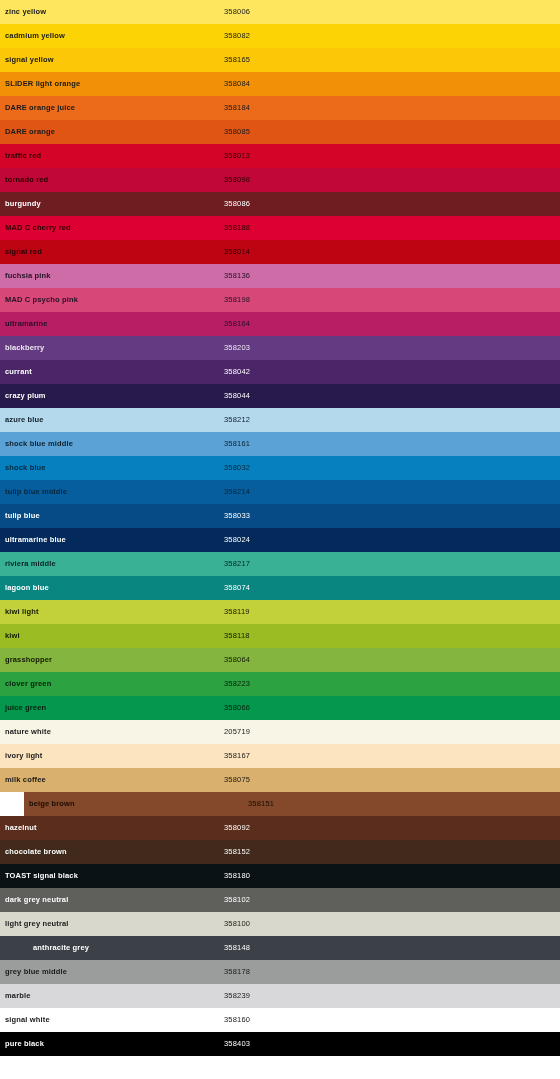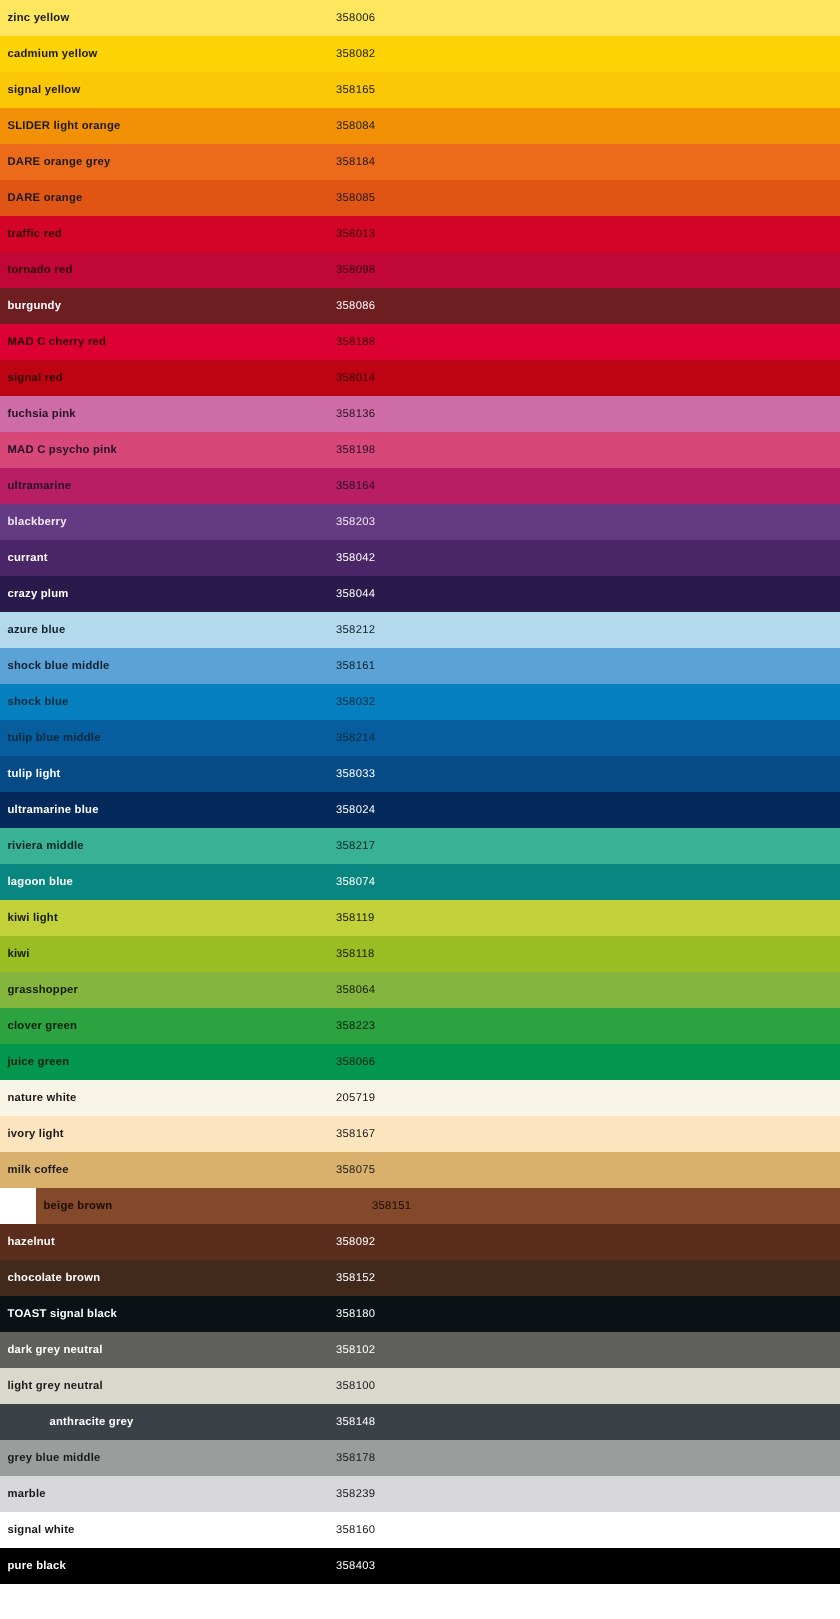--- a/index.html
+++ b/index.html
@@ -62,21 +62,21 @@
     </div>
     <div class="swatch-row" style="background: rgb(251, 199, 7);">
       <span class="swatch-name" style="color: rgb(26, 26, 26);">signal yellow</span>
       <span class="swatch-code" style="color: rgb(26, 26, 26);">358165</span>
     </div>
     <div class="swatch-row" style="background: rgb(242, 145, 5);">
       <span class="swatch-name" style="color: rgb(26, 26, 26);">SLIDER light orange</span>
       <span class="swatch-code" style="color: rgb(26, 26, 26);">358084</span>
     </div>
     <div class="swatch-row" style="background: rgb(236, 107, 27);">
-      <span class="swatch-name" style="color: rgb(26, 26, 26);">DARE orange grey</span>
+      <span class="swatch-name" style="color: rgb(26, 26, 26);">DARE orange juice</span>
       <span class="swatch-code" style="color: rgb(26, 26, 26);">358184</span>
     </div>
     <div class="swatch-row" style="background: rgb(224, 85, 19);">
       <span class="swatch-name" style="color: rgb(26, 26, 26);">DARE orange</span>
       <span class="swatch-code" style="color: rgb(26, 26, 26);">358085</span>
     </div>
     <div class="swatch-row" style="background: rgb(212, 4, 41);">
       <span class="swatch-name" style="color: rgb(43, 2, 6);">traffic red</span>
       <span class="swatch-code" style="color: rgb(43, 2, 6);">358013</span>
     </div>
@@ -130,21 +130,21 @@
     </div>
     <div class="swatch-row" style="background: rgb(6, 128, 190); text-align: center;">
       <span class="swatch-name" style="color: rgb(6, 40, 61);">shock blue</span>
       <span class="swatch-code" style="color: rgb(6, 40, 61);">358032</span>
     </div>
     <div class="swatch-row" style="background: rgb(6, 94, 158);">
       <span class="swatch-name" style="color: rgb(6, 40, 61);">tulip blue middle</span>
       <span class="swatch-code" style="color: rgb(6, 40, 61);">358214</span>
     </div>
     <div class="swatch-row" style="background: rgb(6, 75, 134);">
-      <span class="swatch-name" style="color: rgb(255, 255, 255);">tulip light</span>
+      <span class="swatch-name" style="color: rgb(255, 255, 255);">tulip blue</span>
       <span class="swatch-code" style="color: rgb(255, 255, 255);">358033</span>
     </div>
     <div class="swatch-row" style="background: rgb(4, 42, 91);">
       <span class="swatch-name" style="color: rgb(255, 255, 255);">ultramarine blue</span>
       <span class="swatch-code" style="color: rgb(255, 255, 255);">358024</span>
     </div>
     <div class="swatch-row" style="background: rgb(56, 177, 149);">
       <span class="swatch-name" style="color: rgb(10, 36, 32);">riviera middle</span>
       <span class="swatch-code" style="color: rgb(10, 36, 32);">358217</span>
     </div>

